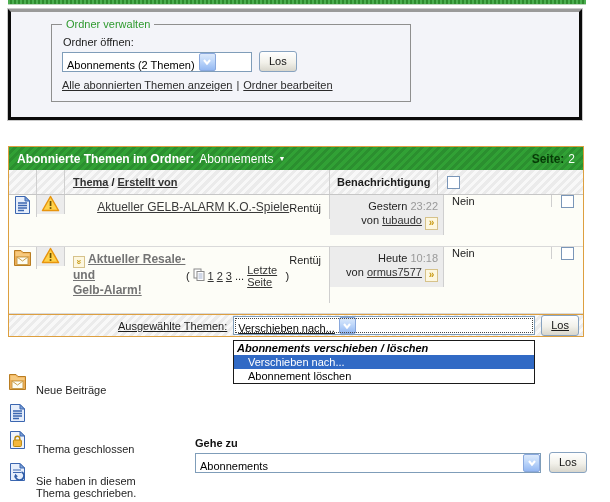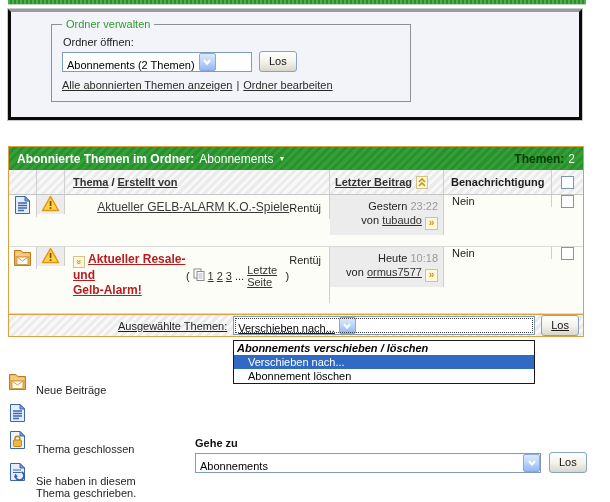--- a/index.html
+++ b/index.html
@@ -68,21 +68,21 @@
   .trow .c1 { align-items:center; justify-content:center; }
   .trow .c2 { align-items:center; justify-content:center; background:#ececec; }
   .trow .c3 { justify-content:flex-end; padding:5px 8px; }
   .trow .c4 { flex-direction:column; justify-content:center; background:#ececec;
     text-align:right; padding:5px 5px; }
   .trow .c5 { align-items:center; padding-left:8px; }
   .trow .c6 { align-items:center; justify-content:center; }
   .r1 { min-height:52px; } .r2 { min-height:67px; }
 
   a.title { color:#3a3a3a; text-decoration:underline; font-size:12px; cursor:pointer; }
-  a.title.bold { font-weight:bold; color:#b91c1c; }
+  a.title.bold { font-weight:bold; color:#737373; }
   .author { color:#1f1f1f; margin-top:2px; }
   .pages { color:#222; margin-top:1px; display:flex; align-items:center; gap:3px; }
   .pages a { color:#333; text-decoration:underline; cursor:pointer; }
   .dim { color:#999; }
   .lastline { white-space:nowrap; }
   .lastline a { color:#333; text-decoration:underline; cursor:pointer; }
 
   .minibox { display:inline-flex; width:13px; height:13px; align-items:center; justify-content:center;
     background:#fdf7df; border:1px solid #d6c28a; vertical-align:-2px; cursor:pointer; }
   .gold { color:#c79810; font-weight:bold; font-size:10px; line-height:10px; }
@@ -142,39 +142,31 @@
       </div>
     </fieldset>
   </div>
 
   <div class="tablewrap">
     <div class="tbar">
       <span>
         <span class="t-bold">Abonnierte Themen im Ordner:</span><span class="t-folder">Abonnements</span><span class="t-arrow">▼</span>
       </span>
       <span>
-        <span class="count-label">Themen:</span><span class="count-val">2</span>
+        <span class="count-label">Seite:</span><span class="count-val">2</span>
       </span>
     </div>
 
     <div class="thead stripes">
       <div class="col c1"></div>
       <div class="col c2"></div>
       <div class="col c3">
         <a class="hlink">Thema</a>
         <span class="hsep">/</span>
         <a class="hlink">Erstellt von</a>
-      </div>
-      <div class="col c4">
-        <a class="hlink">Letzter Beitrag</a>
-        <span class="sorticon">
-          <svg width="10" height="10" viewBox="0 0 10 10">
-              <path d="M2 5 L5 2 L8 5 M2 9 L5 6 L8 9" fill="none" stroke="#c79810" stroke-width="1.6"></path>
-            </svg>
-        </span>
       </div>
       <div class="col c5">
         <span>Benachrichtigung</span>
       </div>
       <div class="col c6">
         <span class="chk"></span>
       </div>
     </div>
 
     <div class="trow r1">

